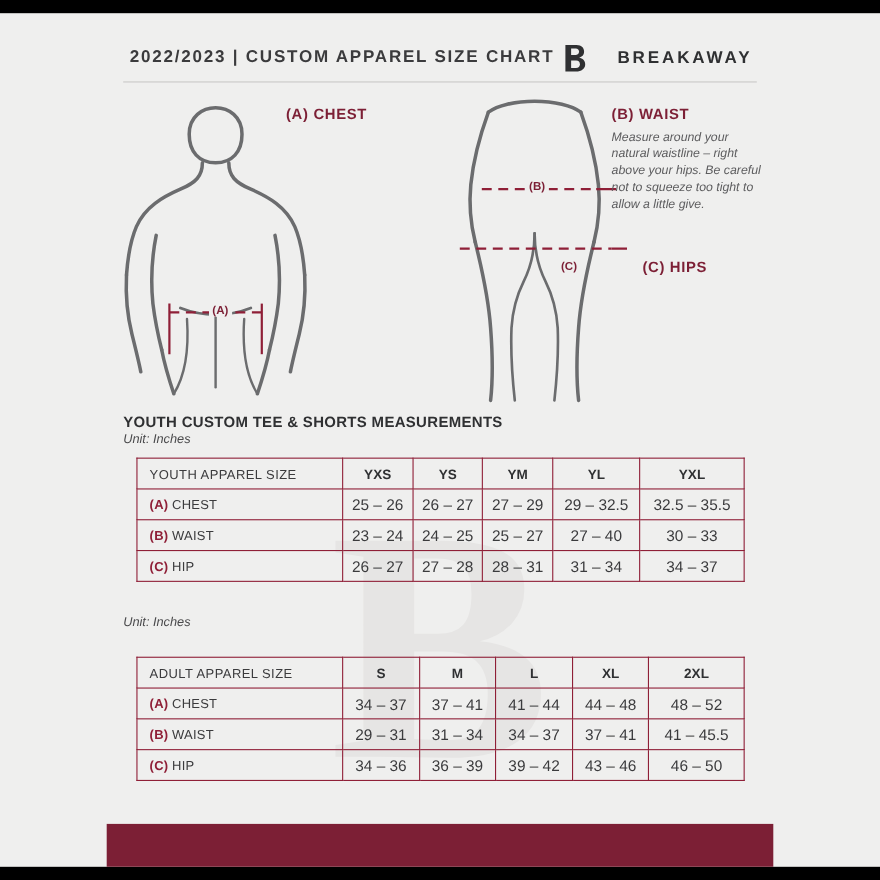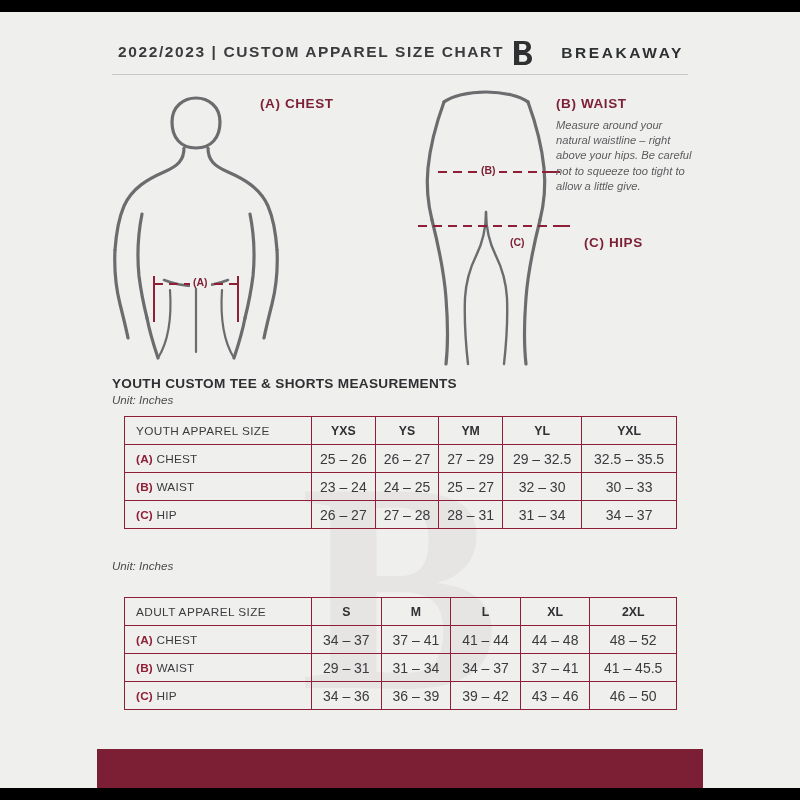--- a/index.html
+++ b/index.html
@@ -308,21 +308,21 @@
           <td>32.5 – 35.5</td>
         </tr>
         <tr>
           <td class="rowhead">
             <span class="tag">(B)</span>
             <span class="rowname">WAIST</span>
           </td>
           <td>23 – 24</td>
           <td>24 – 25</td>
           <td>25 – 27</td>
-          <td>32 – 30</td>
+          <td>27 – 40</td>
           <td>30 – 33</td>
         </tr>
         <tr>
           <td class="rowhead">
             <span class="tag">(C)</span>
             <span class="rowname">HIP</span>
           </td>
           <td>26 – 27</td>
           <td>27 – 28</td>
           <td>28 – 31</td>

